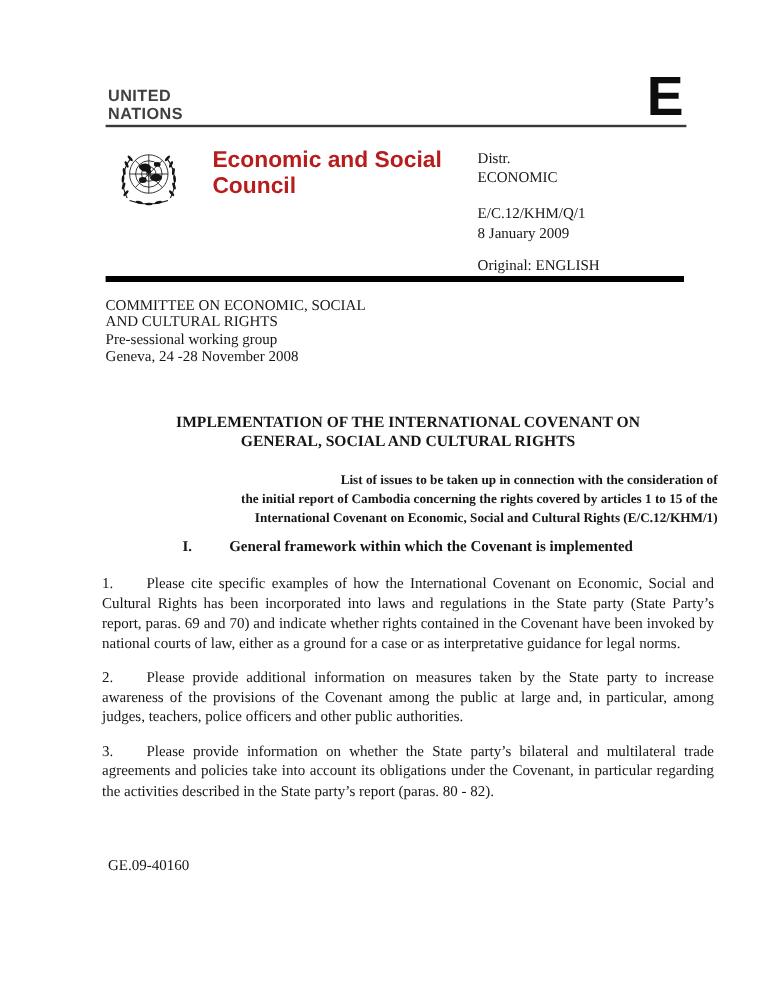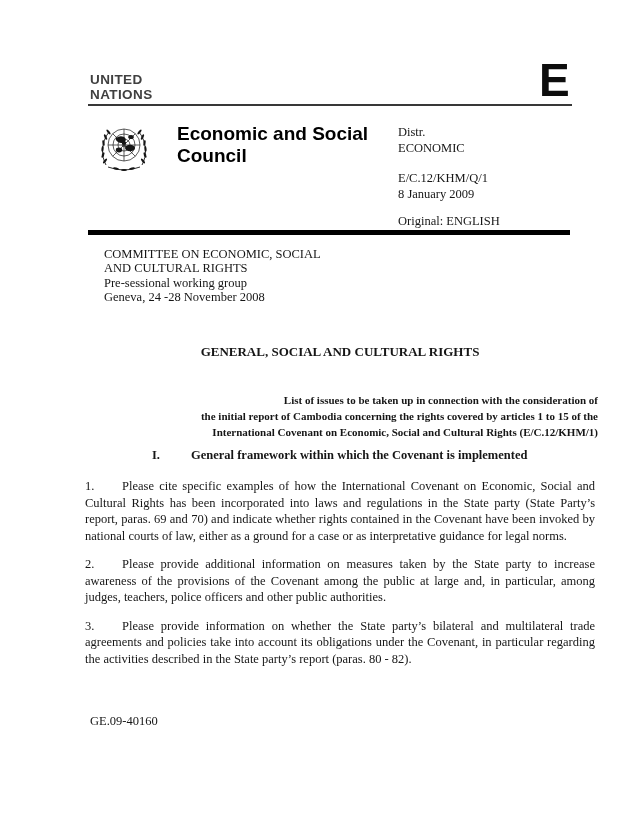--- a/index.html
+++ b/index.html
@@ -28,34 +28,34 @@
   .rule-thin {
     position:absolute; left:88px; top:104px; width:484px; height:2px;
     background:#383838;
   }
 
   .emblem { position:absolute; left:94px; top:119px; width:60px; height:58px; }
 
   .council {
     position:absolute; left:177px; top:123px;
     font-family:"Liberation Sans", sans-serif;
-    font-weight:700; font-size:19px; line-height:21.5px; color:#000000;
+    font-weight:700; font-size:19px; line-height:21.5px; color:#b91c1c;
   }
 
   .meta { position:absolute; left:398px; top:124px; font-size:12.5px; line-height:16px; }
   .meta .gap-a { height:14px; }
   .meta .gap-b { height:11px; }
 
   .rule-thick {
     position:absolute; left:88px; top:230px; width:482px; height:5px;
     background:#000000;
   }
 
   
-  .session { position:absolute; left:88px; top:247px; font-size:12.5px; line-height:14.4px;margin-left:16px; }
+  .session { position:absolute; left:88px; top:247px; font-size:12.5px; line-height:14.4px; }
 
   
   .doc-title {
     position:absolute; left:82px; top:344px; width:516px;
     text-align:center; font-weight:700; font-size:13px; line-height:16px;
   }
   .doc-subtitle {
     position:absolute; left:82px; top:393px; width:516px;
     text-align:right; font-weight:700; font-size:11px; line-height:15.8px;
   }
@@ -150,20 +150,21 @@
   <div class="rule-thick"></div>
 
   <div class="session">
     <div>COMMITTEE ON ECONOMIC, SOCIAL</div>
     <div>AND CULTURAL RIGHTS</div>
     <div>Pre-sessional working group</div>
     <div>Geneva, 24 -28 November 2008</div>
   </div>
 
   <div class="doc-title">
+    <div>IMPLEMENTATION OF THE INTERNATIONAL COVENANT ON</div>
     <div>GENERAL, SOCIAL AND CULTURAL RIGHTS</div>
   </div>
 
   <div class="doc-subtitle">
     <div>List of issues to be taken up in connection with the consideration of</div>
     <div>the initial report of Cambodia concerning the rights covered by articles 1 to 15 of the</div>
     <div>International Covenant on Economic, Social and Cultural Rights (E/C.12/KHM/1)</div>
   </div>
 
   <div class="section-heading">

